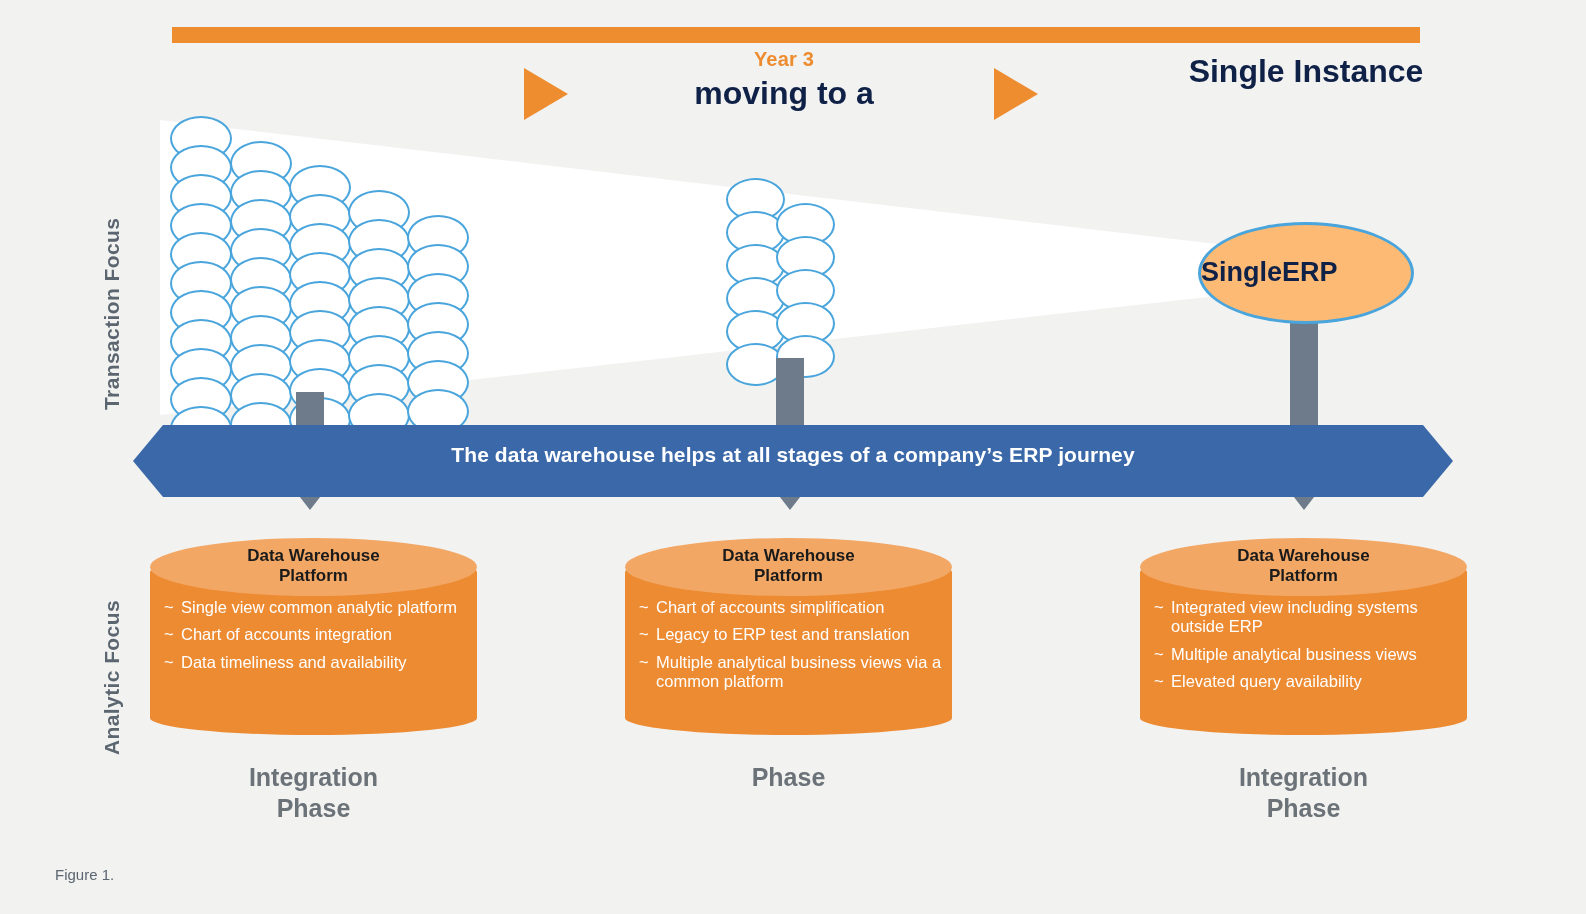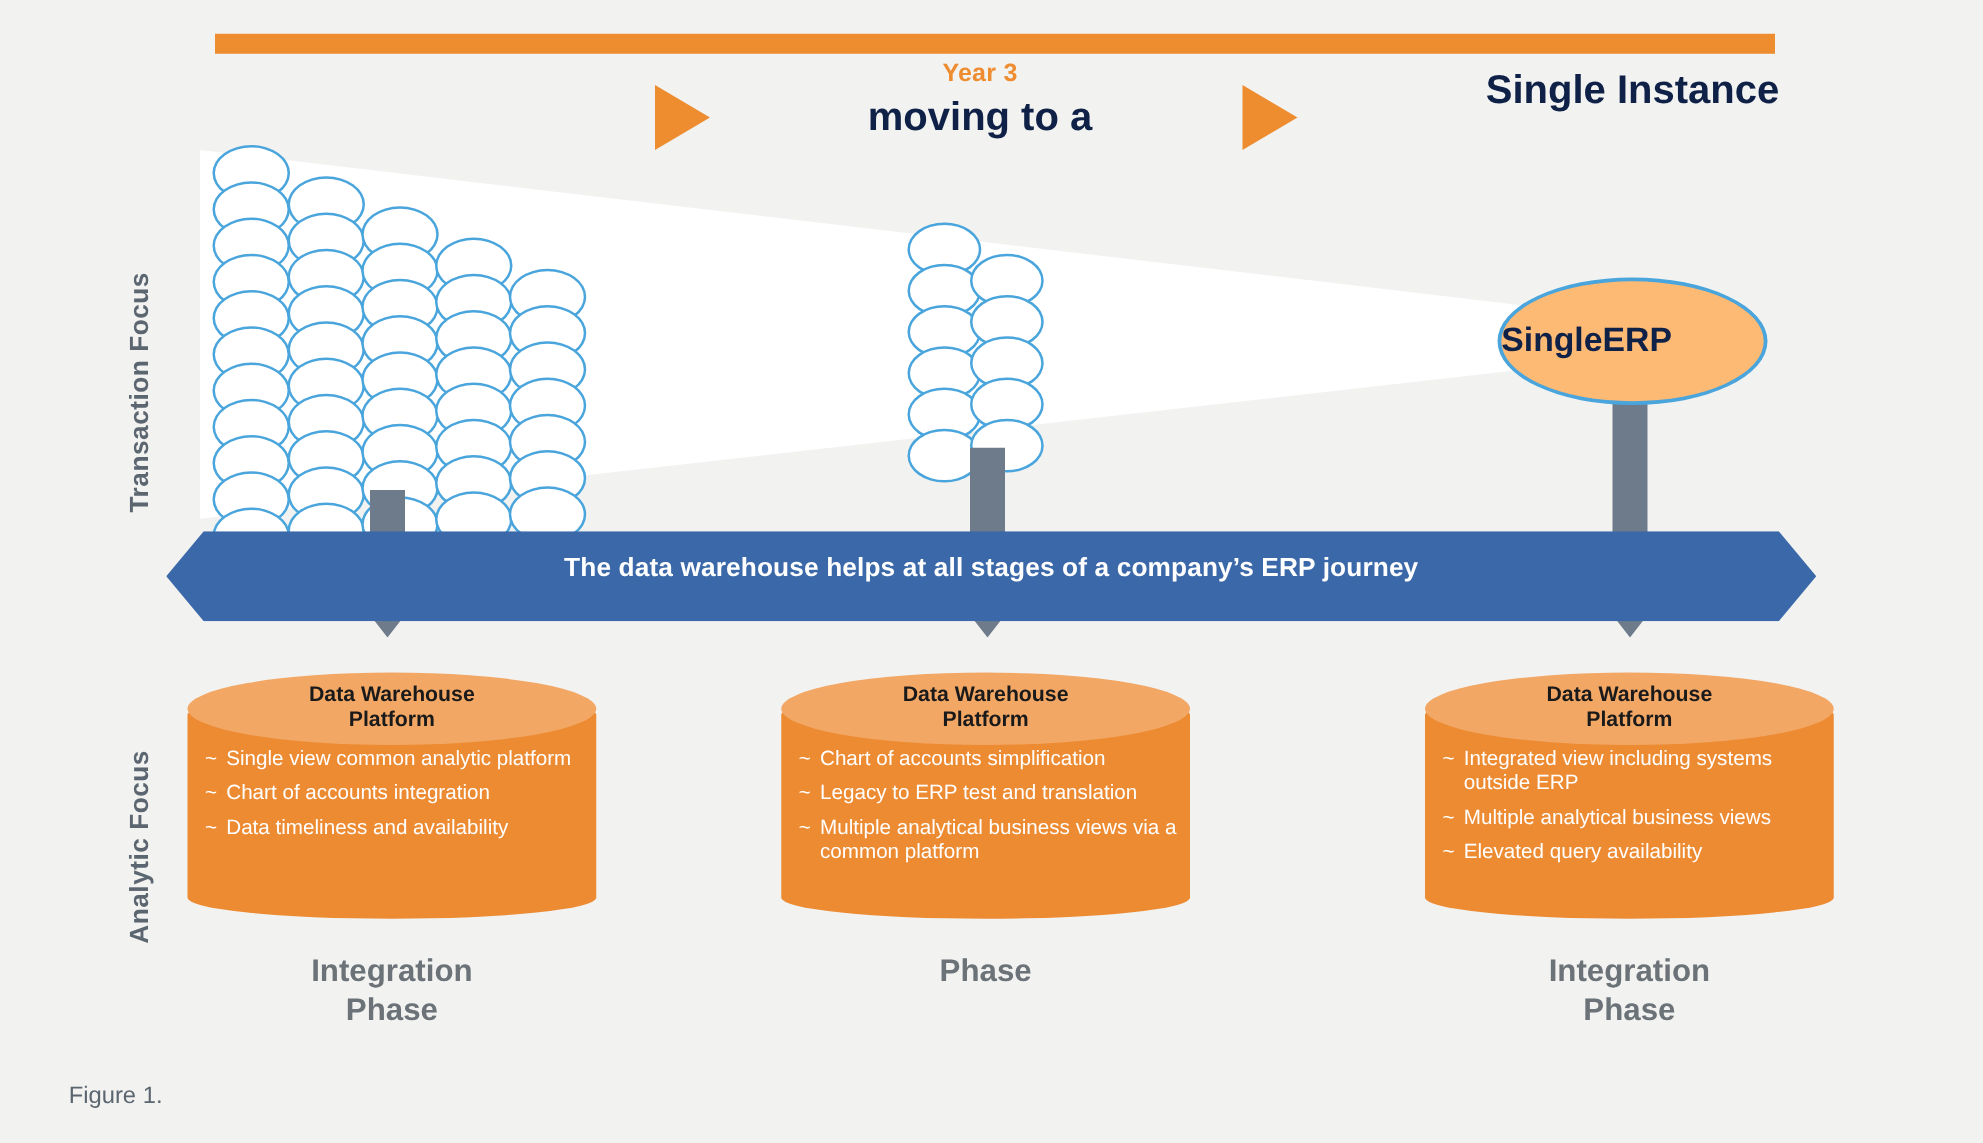--- a/index.html
+++ b/index.html
@@ -227,21 +227,21 @@
   #phase-0 { left: 150px; top: 762px; }
   #phase-1 { left: 625px; top: 762px; }
   #phase-2 { left: 1140px; top: 762px; }
 
   
   #figure-caption {
     position: absolute;
     left: 55px;
     top: 866px;
     color: #5c6670;
-    font-size: 19px;
+    font-size: 15px;
   }
 </style>
 </head>
 <body>
 
 <div id="canvas">
 
   <div class="top-rule"></div>
 
   <div class="col-head" id="head-1">

